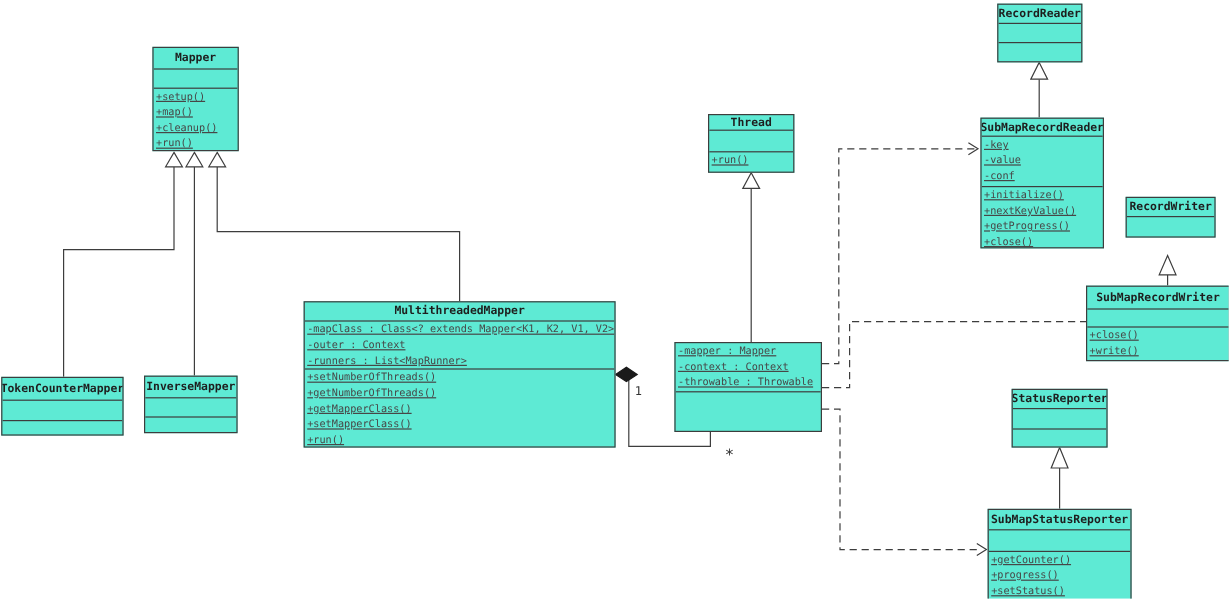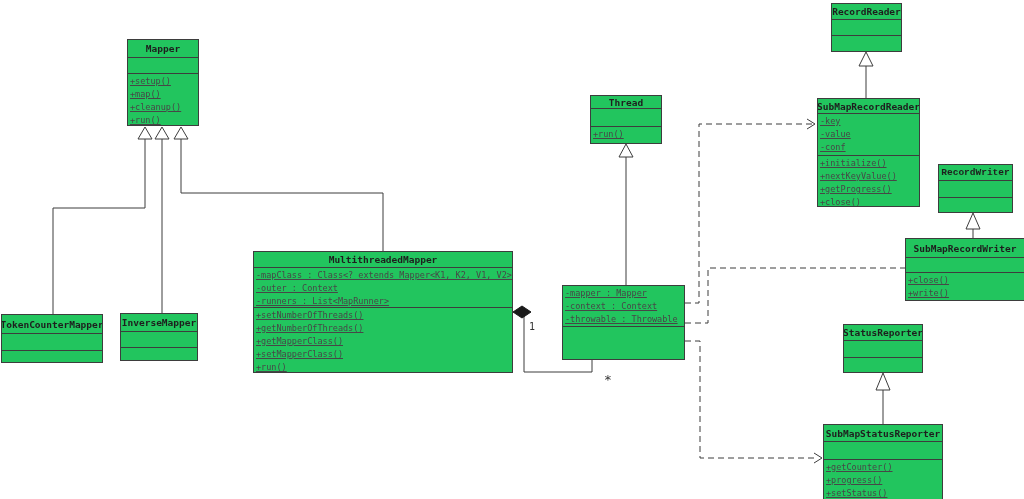--- a/index.html
+++ b/index.html
@@ -8,21 +8,21 @@
     width: 1024px;
     height: 499px;
     background: #ffffff;
     font-family: "DejaVu Sans Mono", "Liberation Mono", monospace;
     overflow: hidden;
   }
   #lines { position: absolute; left: 0; top: 0; width: 1024px; height: 499px; }
   .uml-class {
     position: absolute;
     box-sizing: border-box;
-    background: #22c55e;
+    background: #5eead4;
     border: 1px solid #3d3d3d;
     display: flex;
     flex-direction: column;
     overflow: hidden;
   }
   .uml-title {
     box-sizing: border-box;
     border-bottom: 1px solid #3d3d3d;
     display: flex;
     align-items: center;
@@ -167,21 +167,21 @@
         <div class="member">-conf</div>
       </div>
     <div class="uml-methods">
         <div class="member">+initialize()</div>
         <div class="member">+nextKeyValue()</div>
         <div class="member">+getProgress()</div>
         <div class="member">+close()</div>
       </div>
   </div>
 
-  <div class="uml-class" style="left:938px; top:164px; width:75px; height:49px;font-family:Liberation Mono, monospace;">
+  <div class="uml-class" style="left:938px; top:164px; width:75px; height:34px;">
     <div class="uml-title" style="height:16px;">RecordWriter</div>
     <div class="uml-attrs" style="height:17px;"></div>
     <div class="uml-methods"></div>
   </div>
 
   <div class="uml-class" style="left:905px; top:238px; width:120px; height:63px;">
     <div class="uml-title" style="height:19px;">SubMapRecordWriter</div>
     <div class="uml-attrs" style="height:15px;"></div>
     <div class="uml-methods">
         <div class="member">+close()</div>

